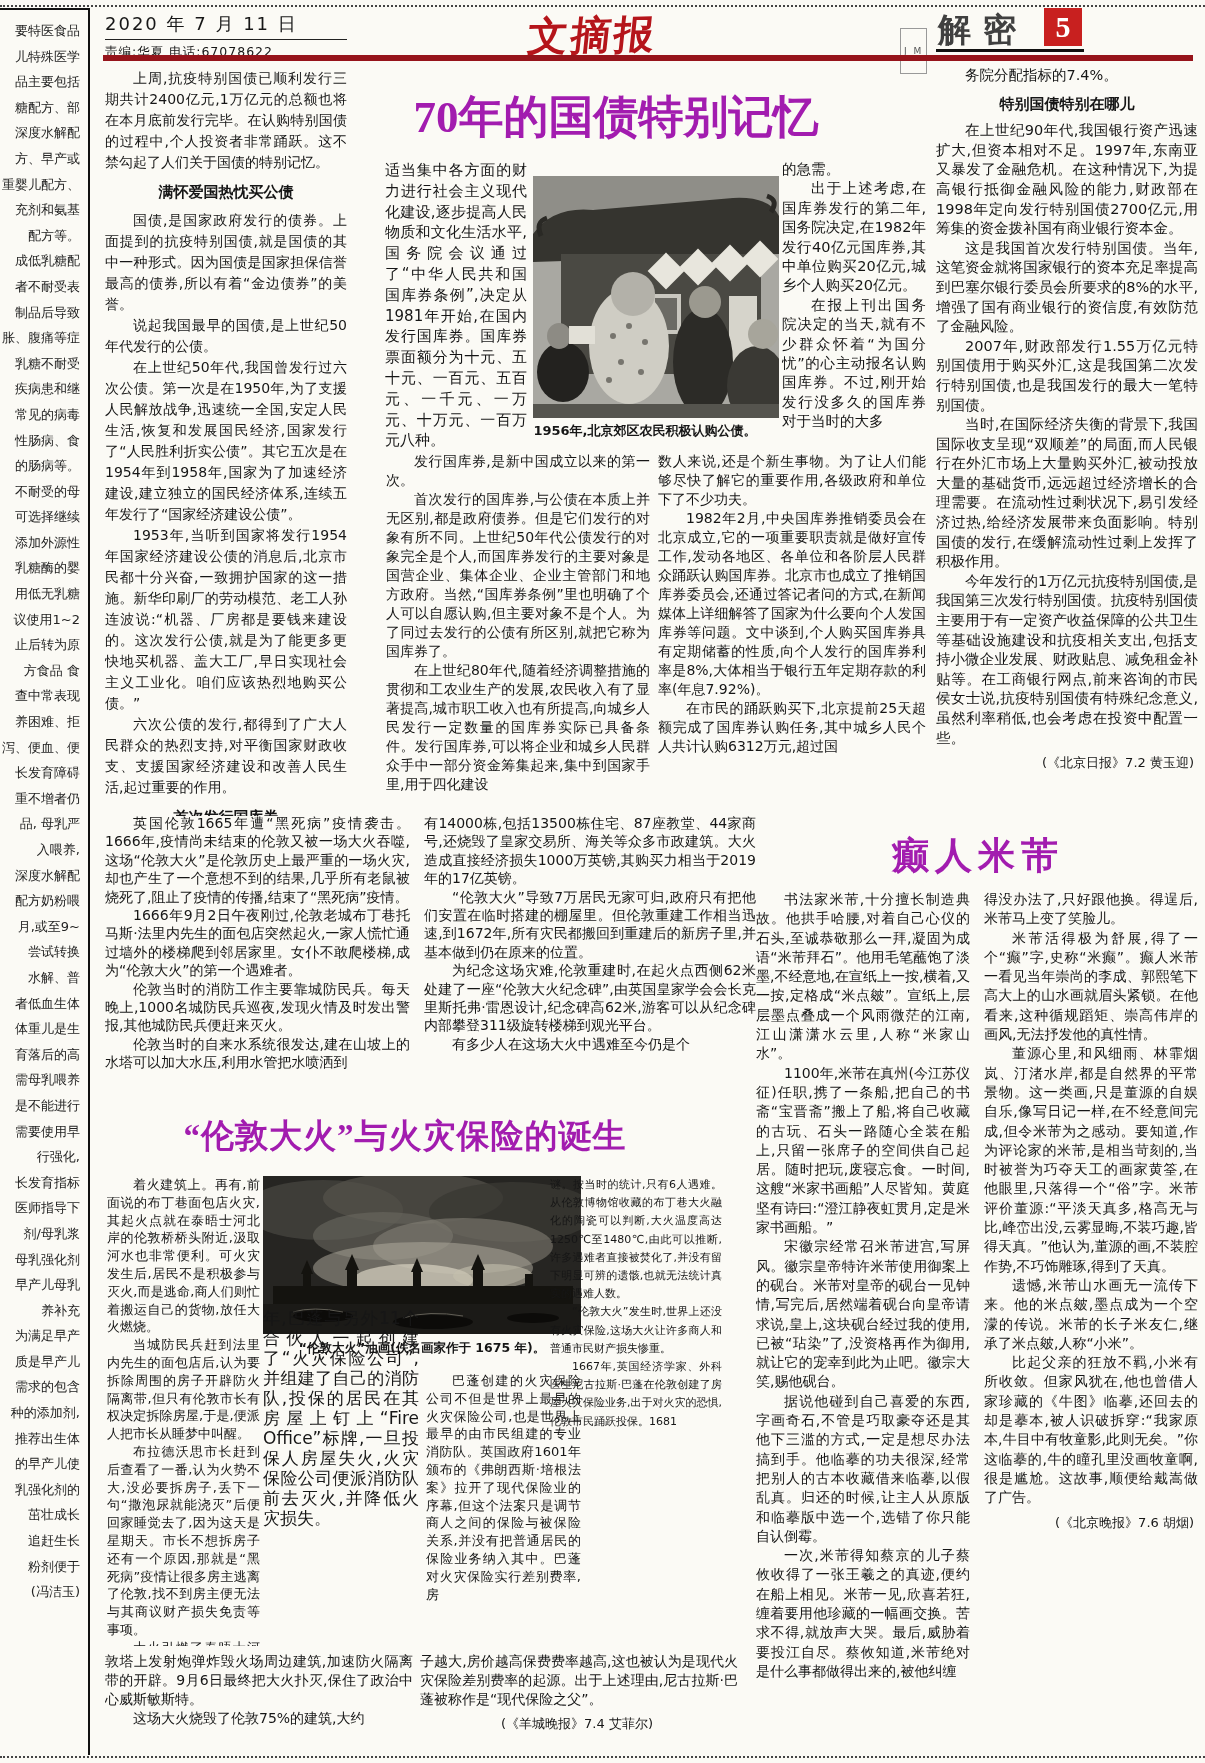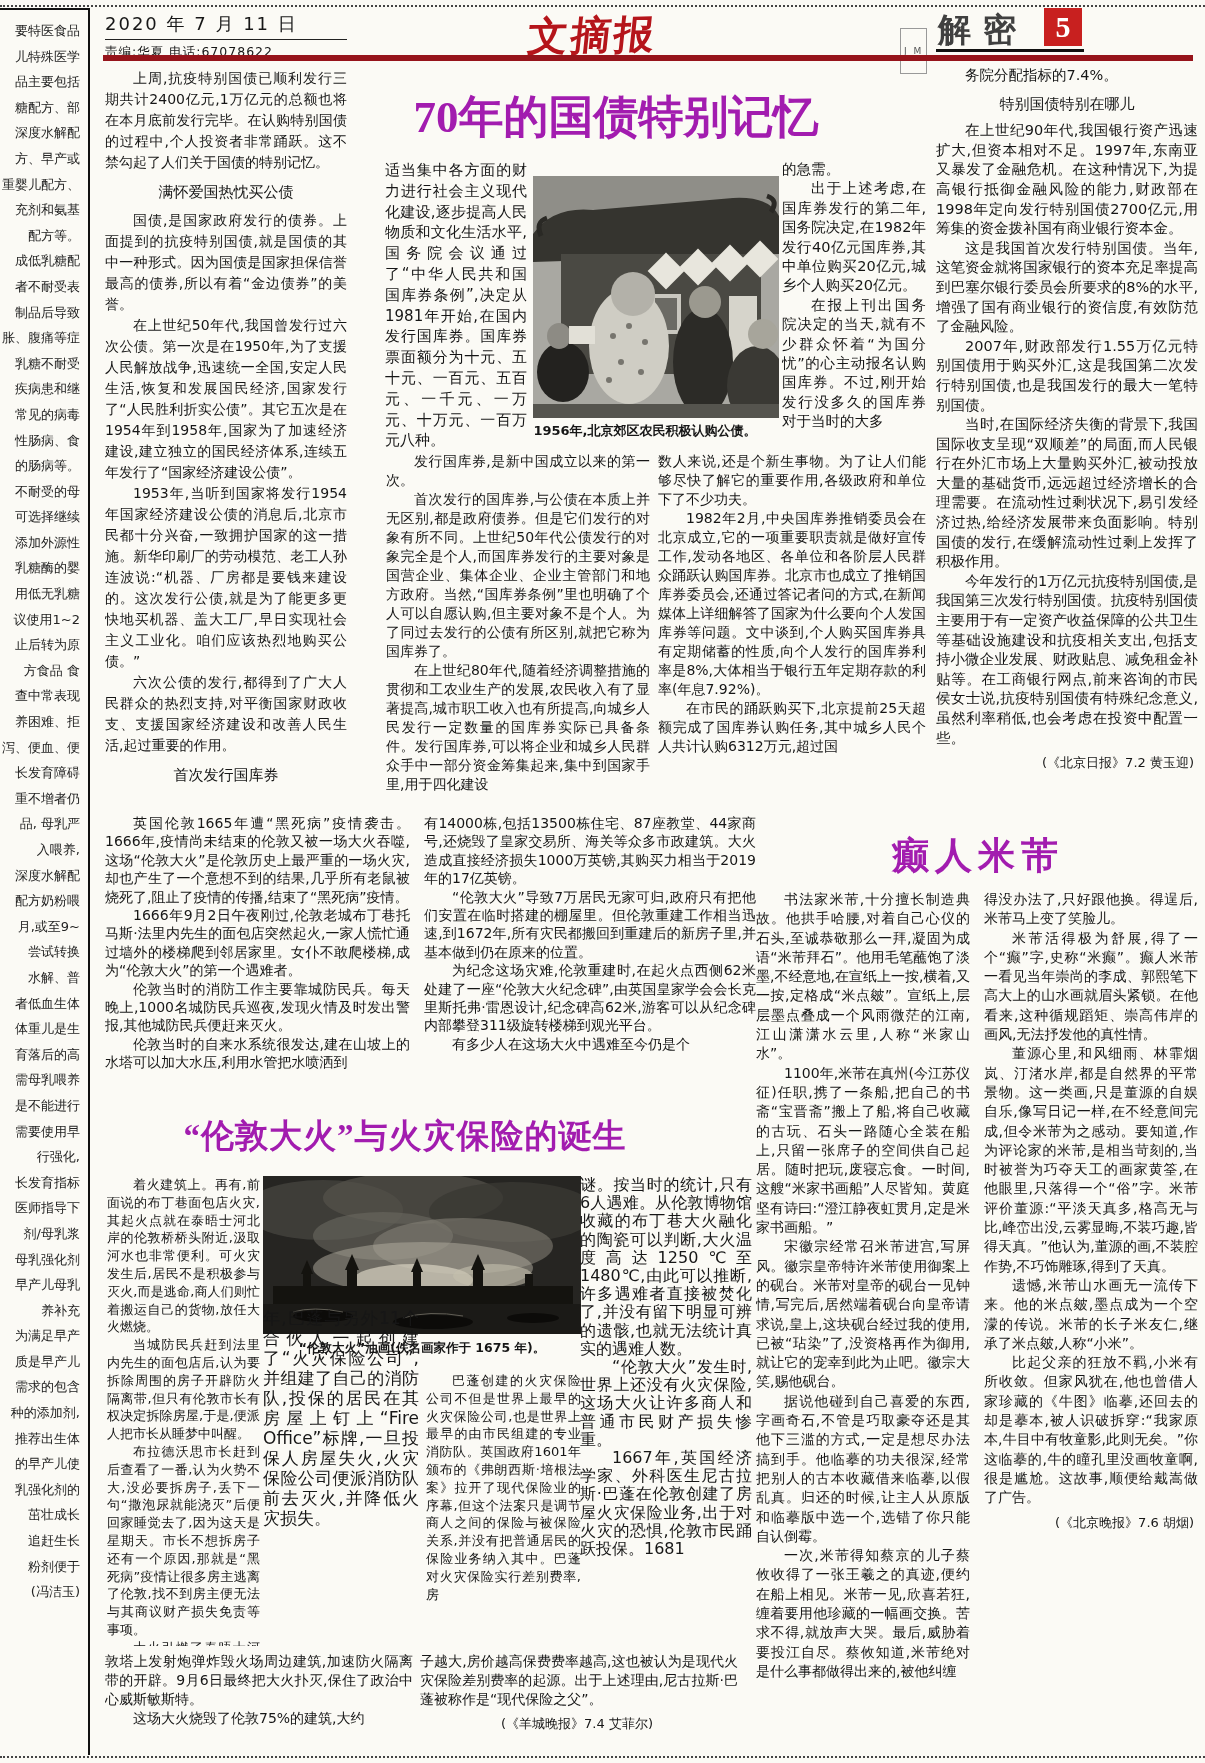--- a/index.html
+++ b/index.html
@@ -2,21 +2,21 @@
 <html><head>
 <meta charset="utf-8">
 <style>
   html,body{margin:0;padding:0;background:#e8e6e0}
   #page{position:relative;width:1205px;height:1763px;background:#fbfaf5;overflow:hidden;
         font-family:"DejaVu Sans",sans-serif;color:#161616}
   .abs{position:absolute}
   .col{overflow:hidden}
   .col p{margin:0;text-indent:2em;text-align:justify}
   .col.carry p:first-child{text-indent:0}
-  .subhead{text-align:center;font-weight:normal;font-size:15px;margin:9px 0 7px}
+  .subhead{text-align:center;font-weight:bold;font-size:15px;margin:9px 0 7px}
   .byline{text-align:right;font-size:13px;margin-top:5px;padding-right:4px}
   .caption{font-weight:bold;text-align:center}
   .headline{font-family:"Liberation Serif",serif;font-weight:900;text-align:center;color:#a21caf}
   .dotted{border-top:2px dotted #444;height:0}
   .edge p{margin:0;font-size:13px;line-height:25.6px;text-align:right;white-space:nowrap;color:#222}
   .masthead{color:#b5151b;font-family:"Liberation Serif",serif;font-weight:900;font-size:40px;
             transform:skewX(-7deg) rotate(-1deg);letter-spacing:3px}
   .secmark{font-size:9px;border:1px solid #999;color:#555;padding:17px 3px;letter-spacing:2px}
   .sectitle{font-family:"Liberation Serif",serif;font-weight:900;font-size:33px;letter-spacing:12px;color:#404040}
   .pagenum{background:#c8201f;color:#fff;font-weight:900;font-size:30px;width:38px;height:38px;
@@ -116,20 +116,21 @@
 
   <div class="abs headline" style="left:350px;top:84px;width:532px;font-size:45px;line-height:66px">70年的国债特别记忆</div>
 
   <div class="abs col" style="left:105px;top:68px;width:242px;height:748px;font-size:14px;line-height:21px">
     <div>
         <p>上周,抗疫特别国债已顺利发行三期共计2400亿元,1万亿元的总额也将在本月底前发行完毕。在认购特别国债的过程中,个人投资者非常踊跃。这不禁勾起了人们关于国债的特别记忆。</p>
       </div>
     <div class="subhead">满怀爱国热忱买公债</div>
     <div>
         <p>国债,是国家政府发行的债券。上面提到的抗疫特别国债,就是国债的其中一种形式。因为国债是国家担保信誉最高的债券,所以有着“金边债券”的美誉。</p>
+        <p>说起我国最早的国债,是上世纪50年代发行的公债。</p>
         <p>在上世纪50年代,我国曾发行过六次公债。第一次是在1950年,为了支援人民解放战争,迅速统一全国,安定人民生活,恢复和发展国民经济,国家发行了“人民胜利折实公债”。其它五次是在1954年到1958年,国家为了加速经济建设,建立独立的国民经济体系,连续五年发行了“国家经济建设公债”。</p>
         <p>1953年,当听到国家将发行1954年国家经济建设公债的消息后,北京市民都十分兴奋,一致拥护国家的这一措施。新华印刷厂的劳动模范、老工人孙连波说:“机器、厂房都是要钱来建设的。这次发行公债,就是为了能更多更快地买机器、盖大工厂,早日实现社会主义工业化。咱们应该热烈地购买公债。”</p>
         <p>六次公债的发行,都得到了广大人民群众的热烈支持,对平衡国家财政收支、支援国家经济建设和改善人民生活,起过重要的作用。</p>
       </div>
     <div class="subhead">首次发行国库券</div>
 
   </div>
 
   <div class="abs col carry" style="left:385px;top:160px;width:142px;height:290px;font-size:15px;line-height:20.8px">
       <p>适当集中各方面的财力进行社会主义现代化建设,逐步提高人民物质和文化生活水平,国务院会议通过了“中华人民共和国国库券条例”,决定从1981年开始,在国内发行国库券。国库券票面额分为十元、五十元、一百元、五百元、一千元、一万元、十万元、一百万元八种。</p>
@@ -259,21 +260,21 @@
         <ellipse cx="270" cy="142" rx="26" ry="5"></ellipse>
       </g>
       <g stroke="#8f8b7e" stroke-width="1" opacity="0.6">
         <path d="M30,136 q20,-6 50,0" fill="none"></path>
           <path d="M140,142 q26,-8 60,-2" fill="none"></path>
       </g>
     </svg>
   </div>
   <div class="abs caption" style="left:263px;top:1340px;width:318px;font-size:12.5px">“伦敦大火”油画(佚名画家作于 1675 年)。</div>
 
-  <div class="abs col carry" style="left:580px;top:1176px;width:172px;height:470px;font-size:16px;line-height:18.2px">
+  <div class="abs col carry" style="left:550px;top:1176px;width:172px;height:470px;font-size:11px;line-height:18.2px">
       <p>谜。按当时的统计,只有6人遇难。从伦敦博物馆收藏的布丁巷大火融化的陶瓷可以判断,大火温度高达1250℃至1480℃,由此可以推断,许多遇难者直接被焚化了,并没有留下明显可辨的遗骸,也就无法统计真实的遇难人数。</p>
       <p>“伦敦大火”发生时,世界上还没有火灾保险,这场大火让许多商人和普通市民财产损失惨重。</p>
       <p>1667年,英国经济学家、外科医生尼古拉斯·巴蓬在伦敦创建了房屋火灾保险业务,出于对火灾的恐惧,伦敦市民踊跃投保。1681</p>
     </div>
 
   <div class="abs col carry" style="left:263px;top:1308px;width:156px;height:276px;font-size:17px;line-height:20px">
       <p>年,巴蓬与另外11个合伙人一起创建了“火灾保险公司”,并组建了自己的消防队,投保的居民在其房屋上钉上“Fire Office”标牌,一旦投保人房屋失火,火灾保险公司便派消防队前去灭火,并降低火灾损失。</p>
     </div>
 
   <div class="abs col" style="left:426px;top:1372px;width:155px;height:276px;font-size:13px;line-height:17.8px">

